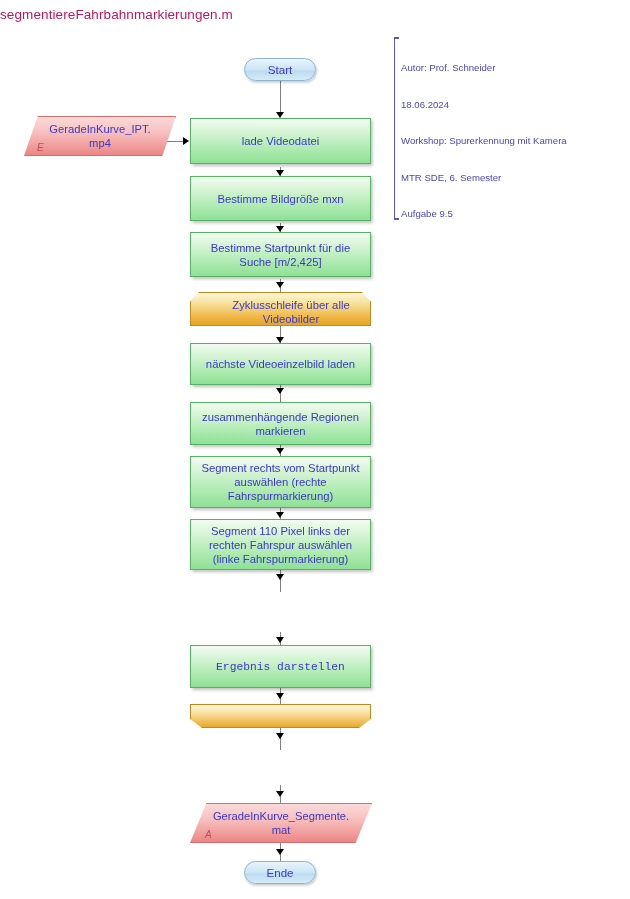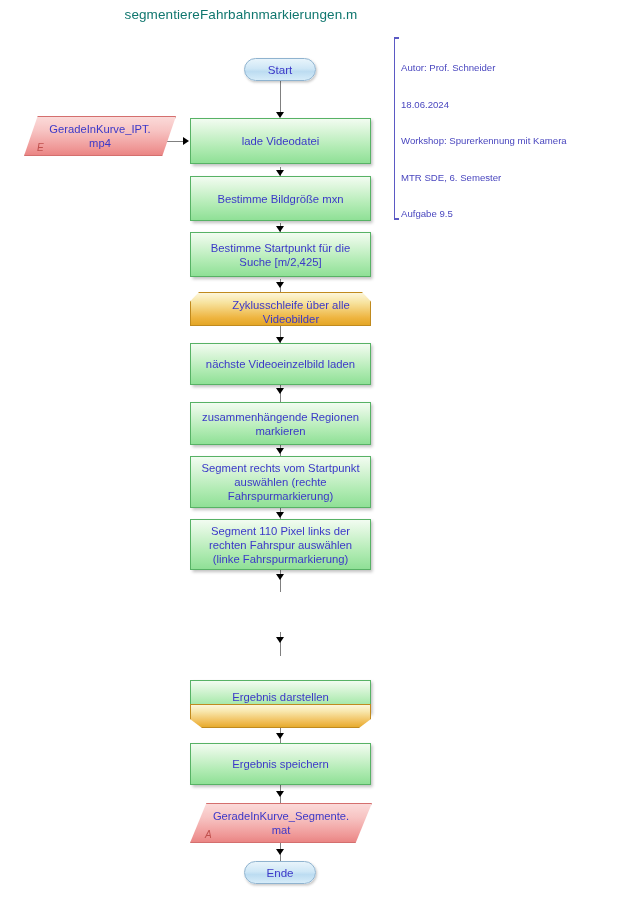--- a/index.html
+++ b/index.html
@@ -21,23 +21,22 @@
     width: 630px;
     height: 899px;
   }
 
   
   .title {
     position: absolute;
     left: 0;
     top: 7px;
     width: 482px;
-    text-align: center;
     font-size: 13.5px;
-    color: #0f766e;
+    color: #be185d;
     letter-spacing: 0.1px;
     white-space: nowrap;
   }
 
   
   .note {
     position: absolute;
     left: 394px;
     top: 37px;
     padding-left: 6px;
@@ -285,31 +284,28 @@
 Fahrspurmarkierung)</span>
   </div>
 
   <div class="process" style="left:190px; top:519px; height:51px;justify-content:center;">
     <span class="node-label">Segment 110 Pixel links der
 rechten Fahrspur auswählen
 (linke Fahrspurmarkierung)</span>
   </div>
 
 
-  <div class="process" style="left:190px; top:680px; height:33px;">
+  <div class="process" style="left:190px; top:645px; height:43px;font-family:Liberation Mono, monospace;">
     <span class="node-label">Ergebnis darstellen</span>
   </div>
 
   <div class="loop-end" style="left:190px; top:704px; height:24px;">
     <span class="node-label"></span>
   </div>
 
-  <div class="process" style="left:190px; top:743px; height:42px;">
-    <span class="node-label">Ergebnis speichern</span>
-  </div>
 
   <div class="data-shape" style="left:190px; top:803px; width:182px; height:40px;">
     <span class="node-label">GeradeInKurve_Segmente.
 mat</span>
     <span class="io-marker" style="left:14px; bottom:2px;">A</span>
   </div>
 
   <div class="terminator" style="left:244px; top:861px;">
     <span class="node-label">Ende</span>
   </div>

